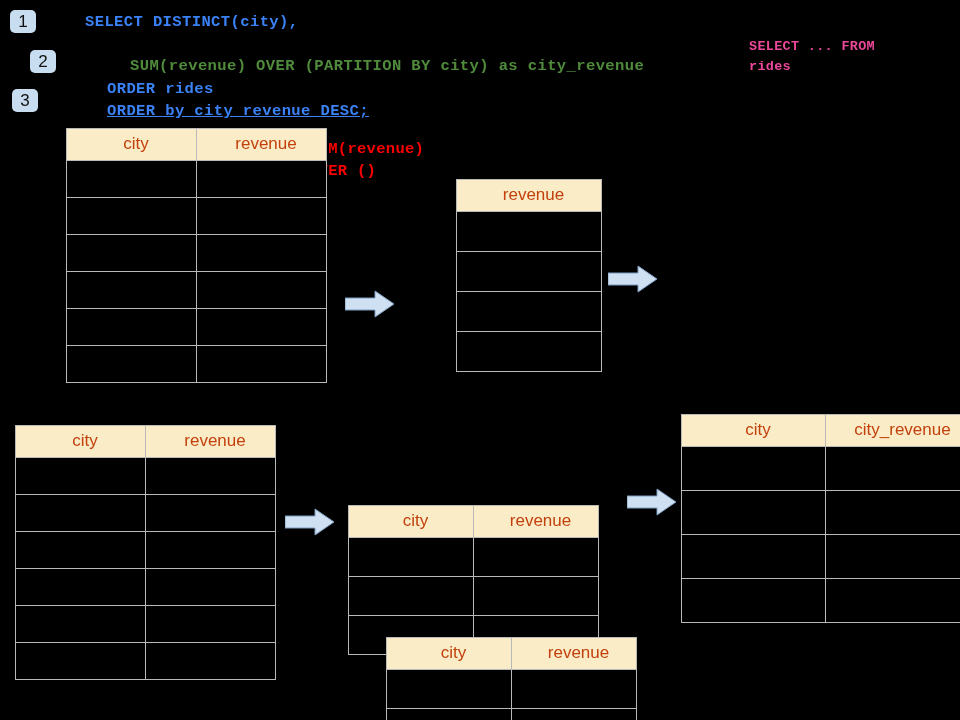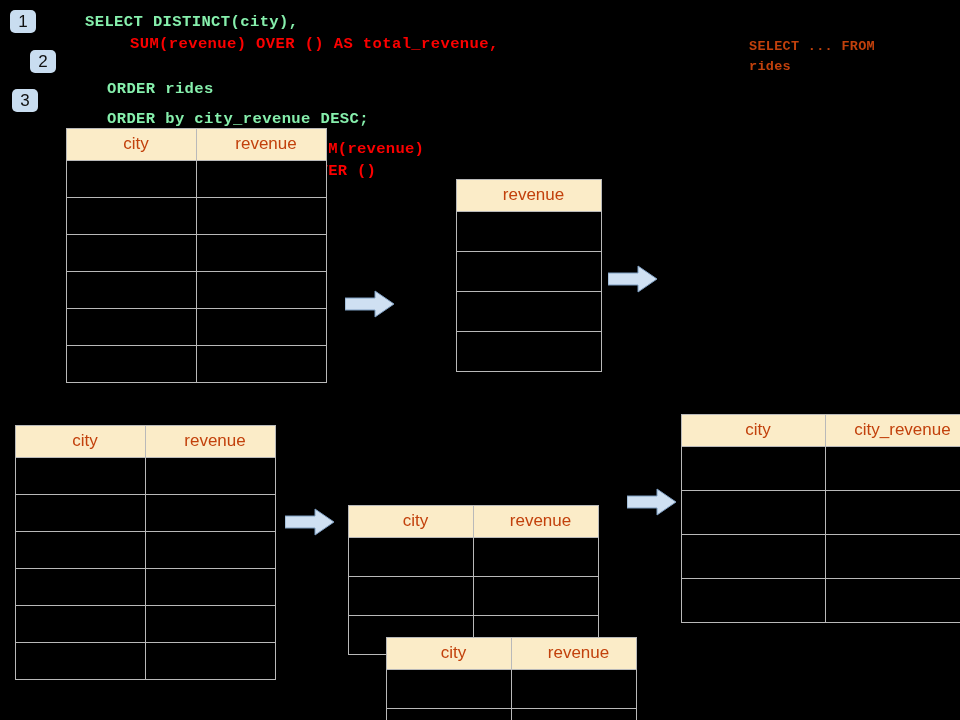--- a/index.html
+++ b/index.html
@@ -34,36 +34,36 @@
   
   .sql {
     position: absolute;
     font-family: "Liberation Mono", monospace;
     font-size: 15.5px;
     line-height: 22px;
     white-space: pre;
     letter-spacing: 0.4px;
     font-weight: bold;
   }
-  .sql-purple { color: #86efac; }
+  .sql-purple { color: #3b82f6; }
   .sql-red    { color: #fb0000; }
   .sql-green  { color: #4f8b3b; }
 
   
   .anno {
     position: absolute;
     font-family: "Liberation Mono", monospace;
     font-weight: bold;
     white-space: pre;
     line-height: 22px;
     letter-spacing: 0.3px;
   }
   .anno-red   { color: #fb0000; font-size: 15.5px; }
   .anno-green { color: #4f8b3b; font-size: 15.5px; }
-  .anno-purple{ color: #c2410c; font-size: 13.5px; line-height: 20px; }
+  .anno-purple{ color: #ec4899; font-size: 13.5px; line-height: 20px; }
 
   
   .tbl {
     position: absolute;
     border-collapse: collapse;
     table-layout: fixed;
     background: #000000;
   }
   .tbl td {
     border: 1px solid #b9b9b9;
@@ -90,23 +90,23 @@
 </head>
 <body>
 
 <div id="canvas">
 
   <div class="badge" style="left:10px; top:10px;">1</div>
   <div class="badge" style="left:30px; top:50px;">2</div>
   <div class="badge" style="left:12px; top:89px;">3</div>
 
   <div class="sql sql-purple" style="left:85px; top:11px;">SELECT DISTINCT(city),</div>
-  <div class="sql sql-red" style="left:130px; top:33px;">SUM(revenue) OVER () AS total_revenue,</div>
+  <div class="sql sql-green" style="left:130px; top:55px;">SUM(revenue) OVER (PARTITION BY city) as city_revenue</div>
   <div class="sql sql-purple" style="left:107px; top:78px;">ORDER rides</div>
-  <div class="sql sql-purple" style="left:107px; top:108px;">ORDER by city_revenue DESC;</div>
+  <div class="sql sql-purple" style="left:107px; top:100px;text-decoration:underline;">ORDER by city_revenue DESC;</div>
 
   <div class="anno anno-purple" style="left:749px; top:37px;">SELECT ... FROM
 rides</div>
 
   <div class="anno anno-red" style="left:309px; top:138px;">SUM(revenue)
 OVER ()</div>
 
 
   <table class="tbl" style="left:66px; top:128px; width:240px;">
     <thead>

